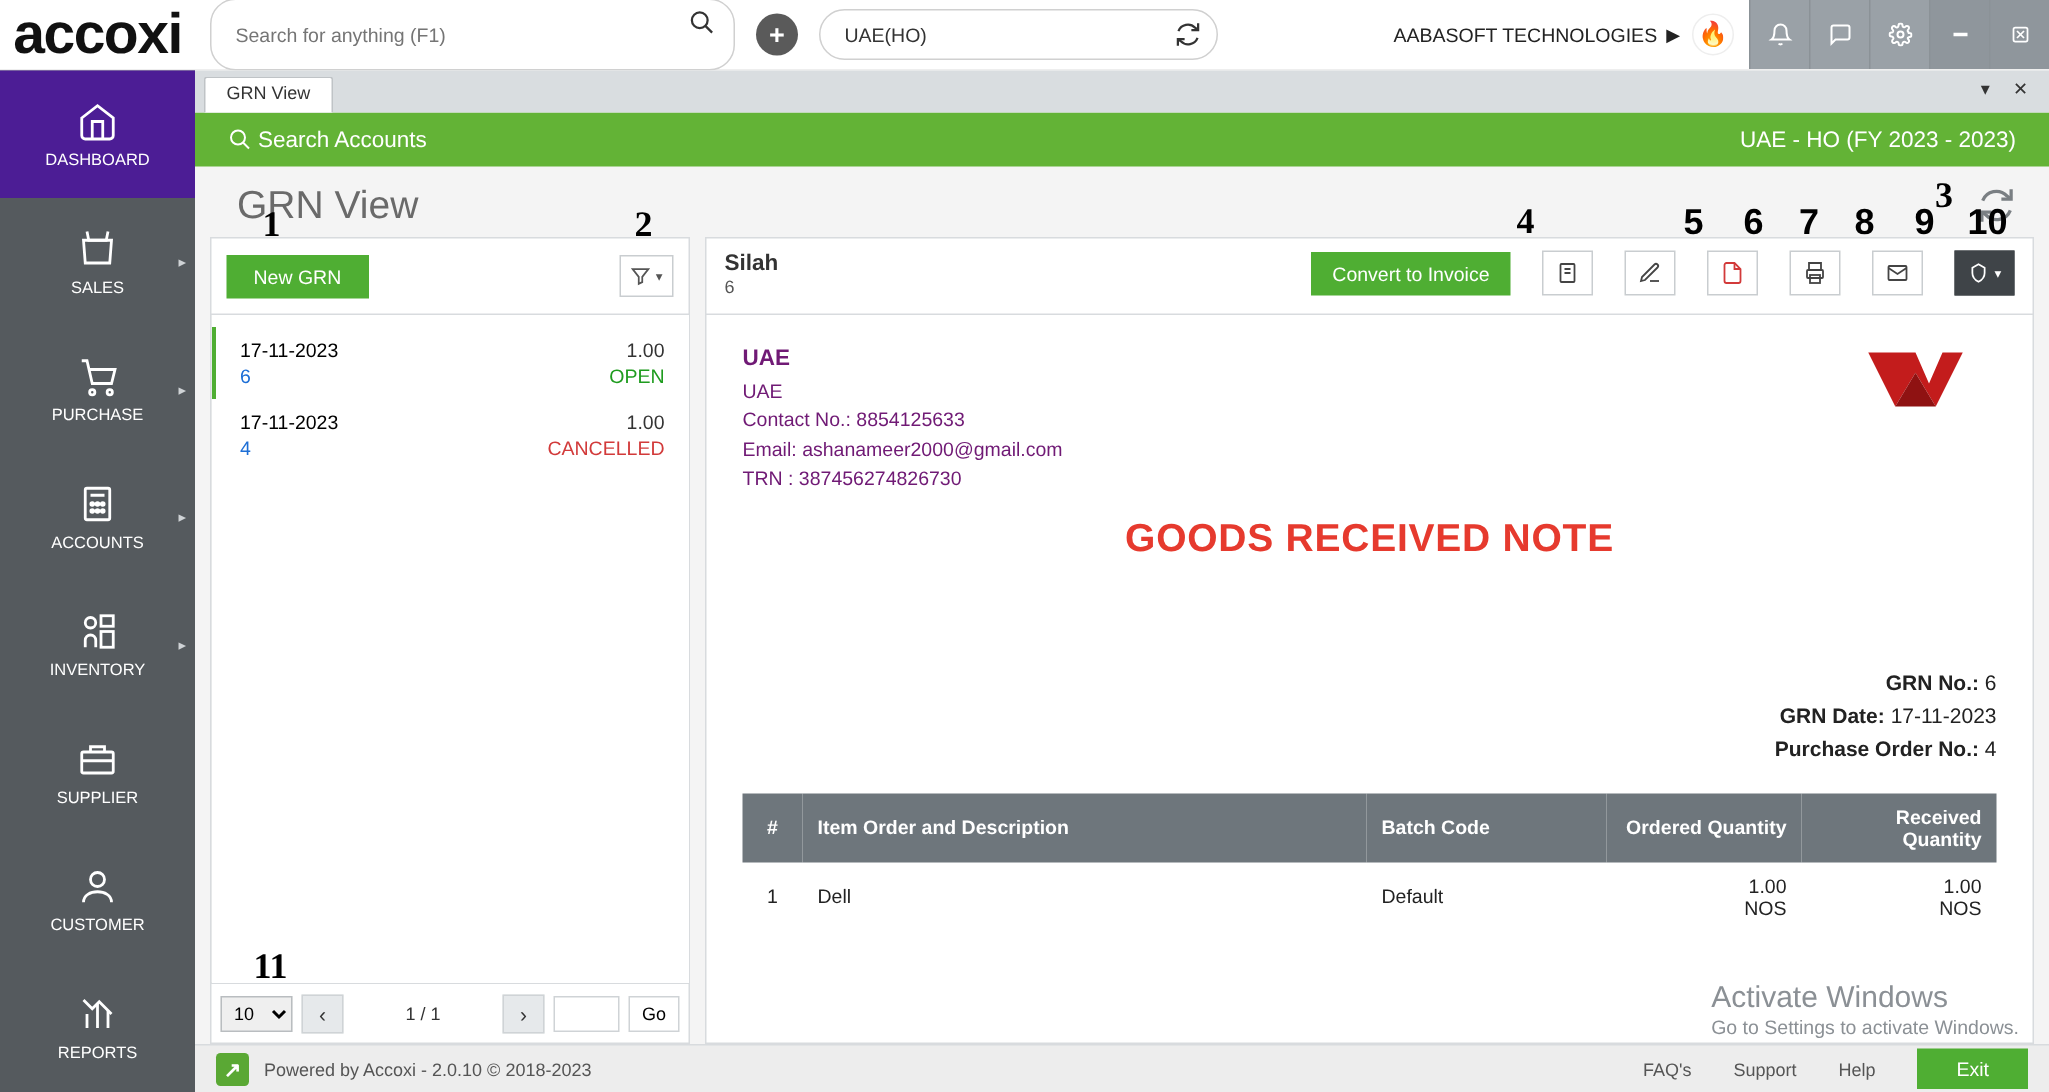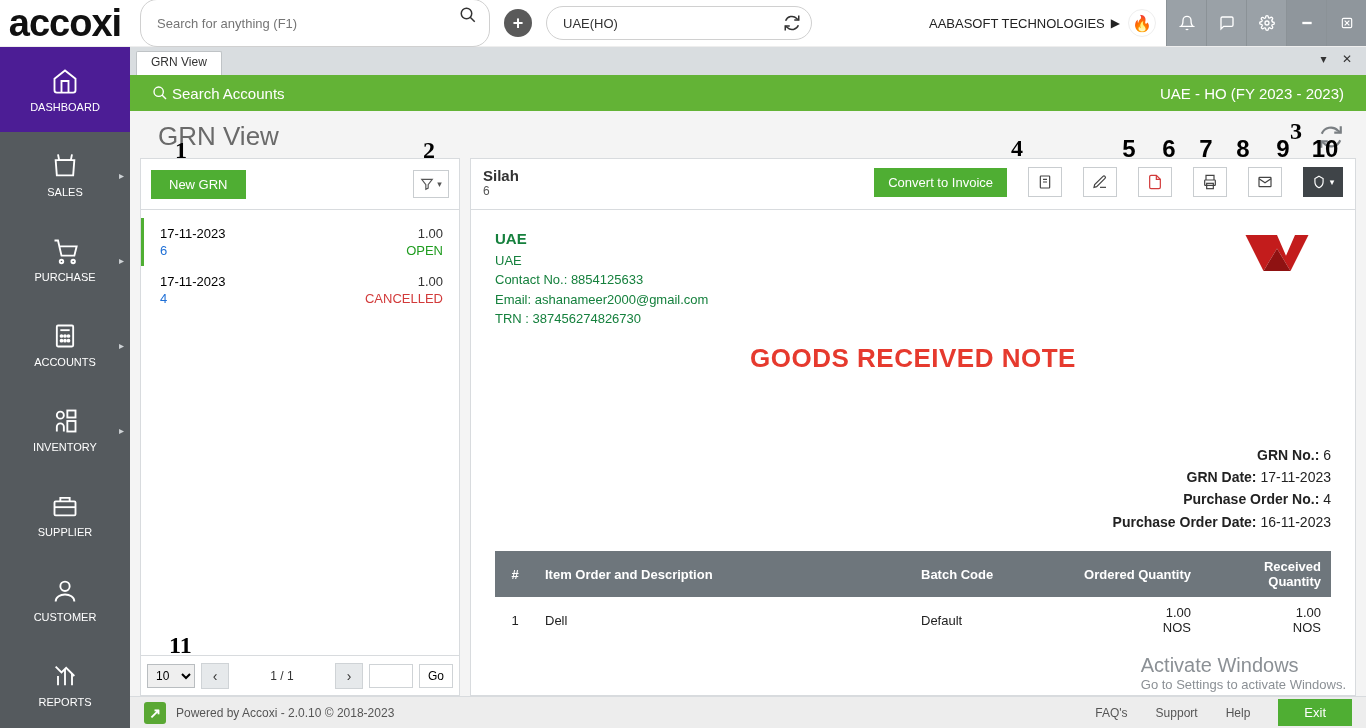--- a/index.html
+++ b/index.html
@@ -85,21 +85,21 @@
 .convert-btn { background: #4fae33; color: #fff; border: none; padding: 7px 14px; font-size: 13px; cursor: pointer; }
 .icon-btn { width: 34px; height: 30px; border: 1px solid #c9cdd0; background: #fff; display: flex; align-items: center; justify-content: center; font-size: 14px; color: #444; cursor: pointer; }
 .icon-btn.dark { background: #3f4448; color: #fff; border-color: #3f4448; width: 40px; }
 .icon-btn.dark .dd { font-size: 9px; margin-left: 4px; color: #fff; }
 .rp-head .annrow { position: absolute; top: -24px; right: 8px; display: flex; gap: 0; font-size: 24px; font-weight: 900; font-family: Georgia, serif; }
 .rp-head .annrow span { display: inline-block; text-align: center; }
 .rp-head .a4 { position: absolute; top: -24px; left: 540px; font-size: 24px; font-weight: 900; font-family: Georgia, serif; }
 
 .rp-body { background: #fff; border: 1px solid #d8dbde; border-top: none; flex: 1; padding: 18px 24px; overflow: auto; position: relative; }
 .org-block { display: flex; justify-content: space-between; }
-.org-info { font-size: 13px; color: #15803d; line-height: 1.5; }
+.org-info { font-size: 13px; color: #701a75; line-height: 1.5; }
 .org-info .oname { font-weight: 700; font-size: 15px; }
 .wlogo { width: 90px; height: 50px; display:flex; align-items:center; justify-content:center; }
 .wlogo svg { width: 90px; height: 50px; }
 
 .doc-title { text-align: center; color: #e63a2e; font-weight: 800; font-size: 26px; margin-top: 14px; letter-spacing: 0.5px; }
 
 .meta { text-align: right; font-size: 14px; color: #222; margin-top: 70px; line-height: 1.6; }
 .meta b { font-weight: 600; }
 
 table.items { width: 100%; border-collapse: collapse; margin-top: 18px; font-size: 13px; }
@@ -424,21 +424,20 @@
                 </svg>
             </div>
           </div>
 
           <div class="doc-title">GOODS RECEIVED NOTE</div>
 
           <div class="meta">
             <div><b>GRN No.:</b> <span>6</span></div>
             <div><b>GRN Date:</b> <span>17-11-2023</span></div>
             <div><b>Purchase Order No.:</b> <span>4</span></div>
-            <div><b>Purchase Order Date:</b> <span>16-11-2023</span></div>
           </div>
 
           <table class="items">
             <thead>
               <tr>
                 <th style="width:40px;text-align:center">#</th>
                 <th>Item Order and Description</th>
                 <th style="width:160px">Batch Code</th>
                 <th class="r" style="width:130px">Ordered Quantity</th>
                 <th class="r" style="width:130px">Received Quantity</th>

